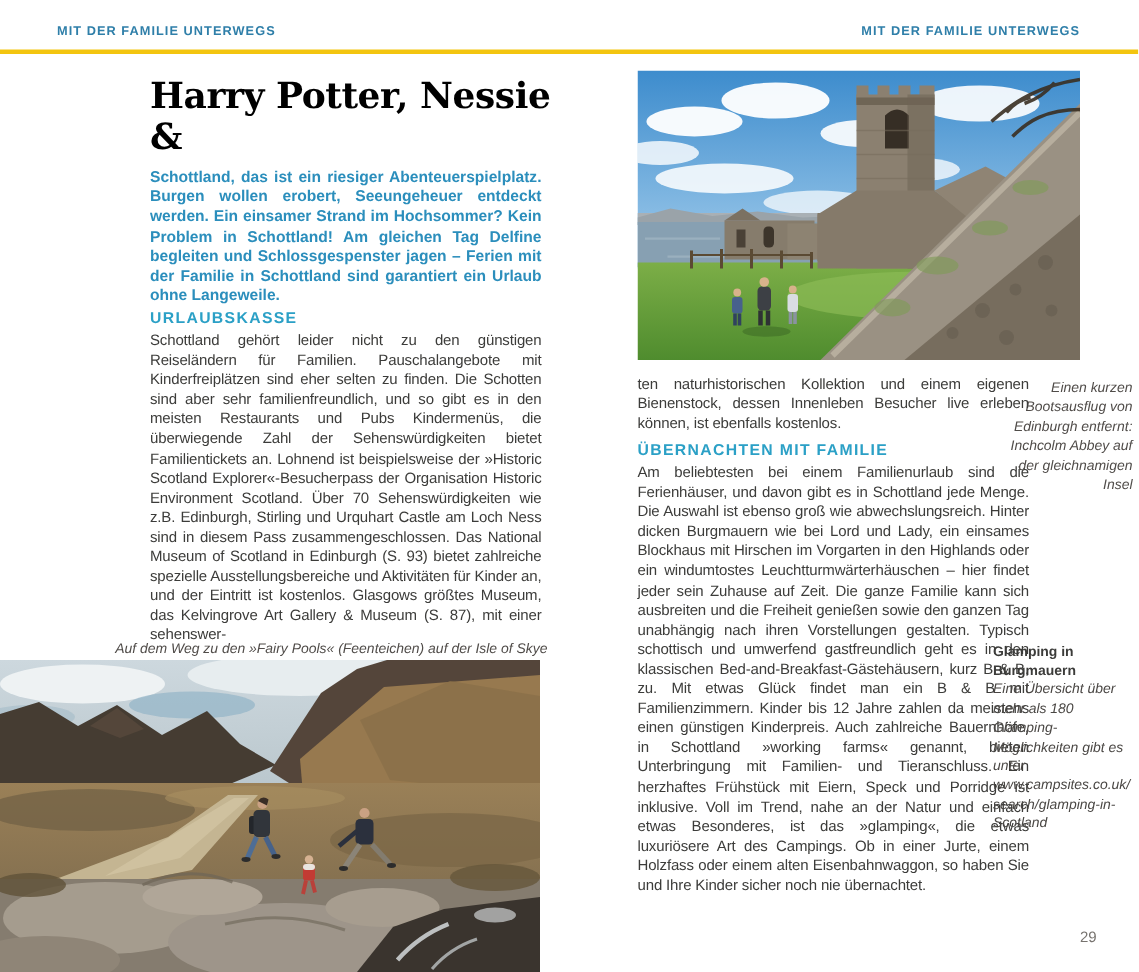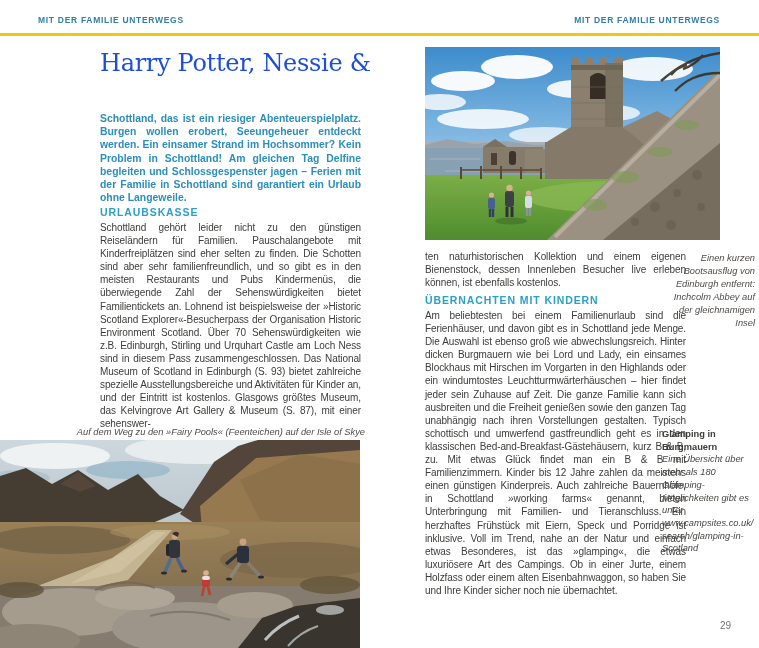--- a/index.html
+++ b/index.html
@@ -17,21 +17,21 @@
     color:#2f7fa9;
   }
   .running-head.left{left:38px;}
   .running-head.right{right:39px;}
   .rule{position:absolute;top:33px;left:0;width:759px;height:3px;background:#f3c50f;}
 
   
   .title{
     position:absolute;left:100px;top:50px;width:272px;
     font-family:"DejaVu Serif","Liberation Serif",serif;
-    font-weight:normal;font-size:24px;line-height:27px;color:#1d4ed8;
+    font-weight:bold;font-size:24px;line-height:27px;color:#000000;
     letter-spacing:-.3px;
   }
   .intro{
     position:absolute;left:100px;top:112px;width:261px;
     font-size:10.4px;line-height:13.2px;font-weight:bold;
     color:#2b8ebc;text-align:justify;
   }
   .section-head{
     position:absolute;
     font-size:10.5px;font-weight:bold;letter-spacing:.9px;
@@ -281,21 +281,21 @@
         <circle cx="0.5" cy="-4" r="2.6" fill="#d7b28b"></circle>
         <path d="M-1,11 v8 M2,11 v8" stroke="#8a93a0" stroke-width="2.4"></path>
       </g>
     </svg>
   </div>
 
   <div class="caption cap-right">Einen kurzen Bootsausflug von Edinburgh entfernt: Inchcolm Abbey auf der gleichnamigen Insel</div>
 
   <div class="bodytext bt-right-top">ten naturhistorischen Kollektion und einem eigenen Bienenstock, dessen Innenleben Besucher live erleben können, ist ebenfalls kostenlos.</div>
 
-  <div class="section-head sh-right">ÜBERNACHTEN MIT KINDERN</div>
+  <div class="section-head sh-right">ÜBERNACHTEN MIT FAMILIE</div>
 
   <div class="bodytext bt-right">Am beliebtesten bei einem Familienurlaub sind die Ferienhäuser, und davon gibt es in Schottland jede Menge. Die Auswahl ist ebenso groß wie abwechslungsreich. Hinter dicken Burgmauern wie bei Lord und Lady, ein einsames Blockhaus mit Hirschen im Vorgarten in den Highlands oder ein windumtostes Leuchtturmwärterhäuschen – hier findet jeder sein Zuhause auf Zeit. Die ganze Familie kann sich ausbreiten und die Freiheit genießen sowie den ganzen Tag unabhängig nach ihren Vorstellungen gestalten. Typisch schottisch und umwerfend gastfreundlich geht es in den klassischen Bed-and-Breakfast-Gästehäusern, kurz B &amp; B, zu. Mit etwas Glück findet man ein B &amp; B mit Familienzimmern. Kinder bis 12 Jahre zahlen da meistens einen günstigen Kinderpreis. Auch zahlreiche Bauernhöfe, in Schottland »working farms« genannt, bieten Unterbringung mit Familien- und Tieranschluss. Ein herzhaftes Frühstück mit Eiern, Speck und Porridge ist inklusive. Voll im Trend, nahe an der Natur und einfach etwas Besonderes, ist das »glamping«, die etwas luxuriösere Art des Campings. Ob in einer Jurte, einem Holzfass oder einem alten Eisenbahnwaggon, so haben Sie und Ihre Kinder sicher noch nie übernachtet.</div>
 
   <div class="margin-note mn-right">
     <div class="mn-title">Glamping in Burgmauern</div>
     <div class="mn-body">Eine Übersicht über mehr als 180 Glamping-Möglichkeiten gibt es unter www.campsites.co.uk/search/glamping-in-Scotland</div>
   </div>
 
   <div class="page-number">29</div>
 

